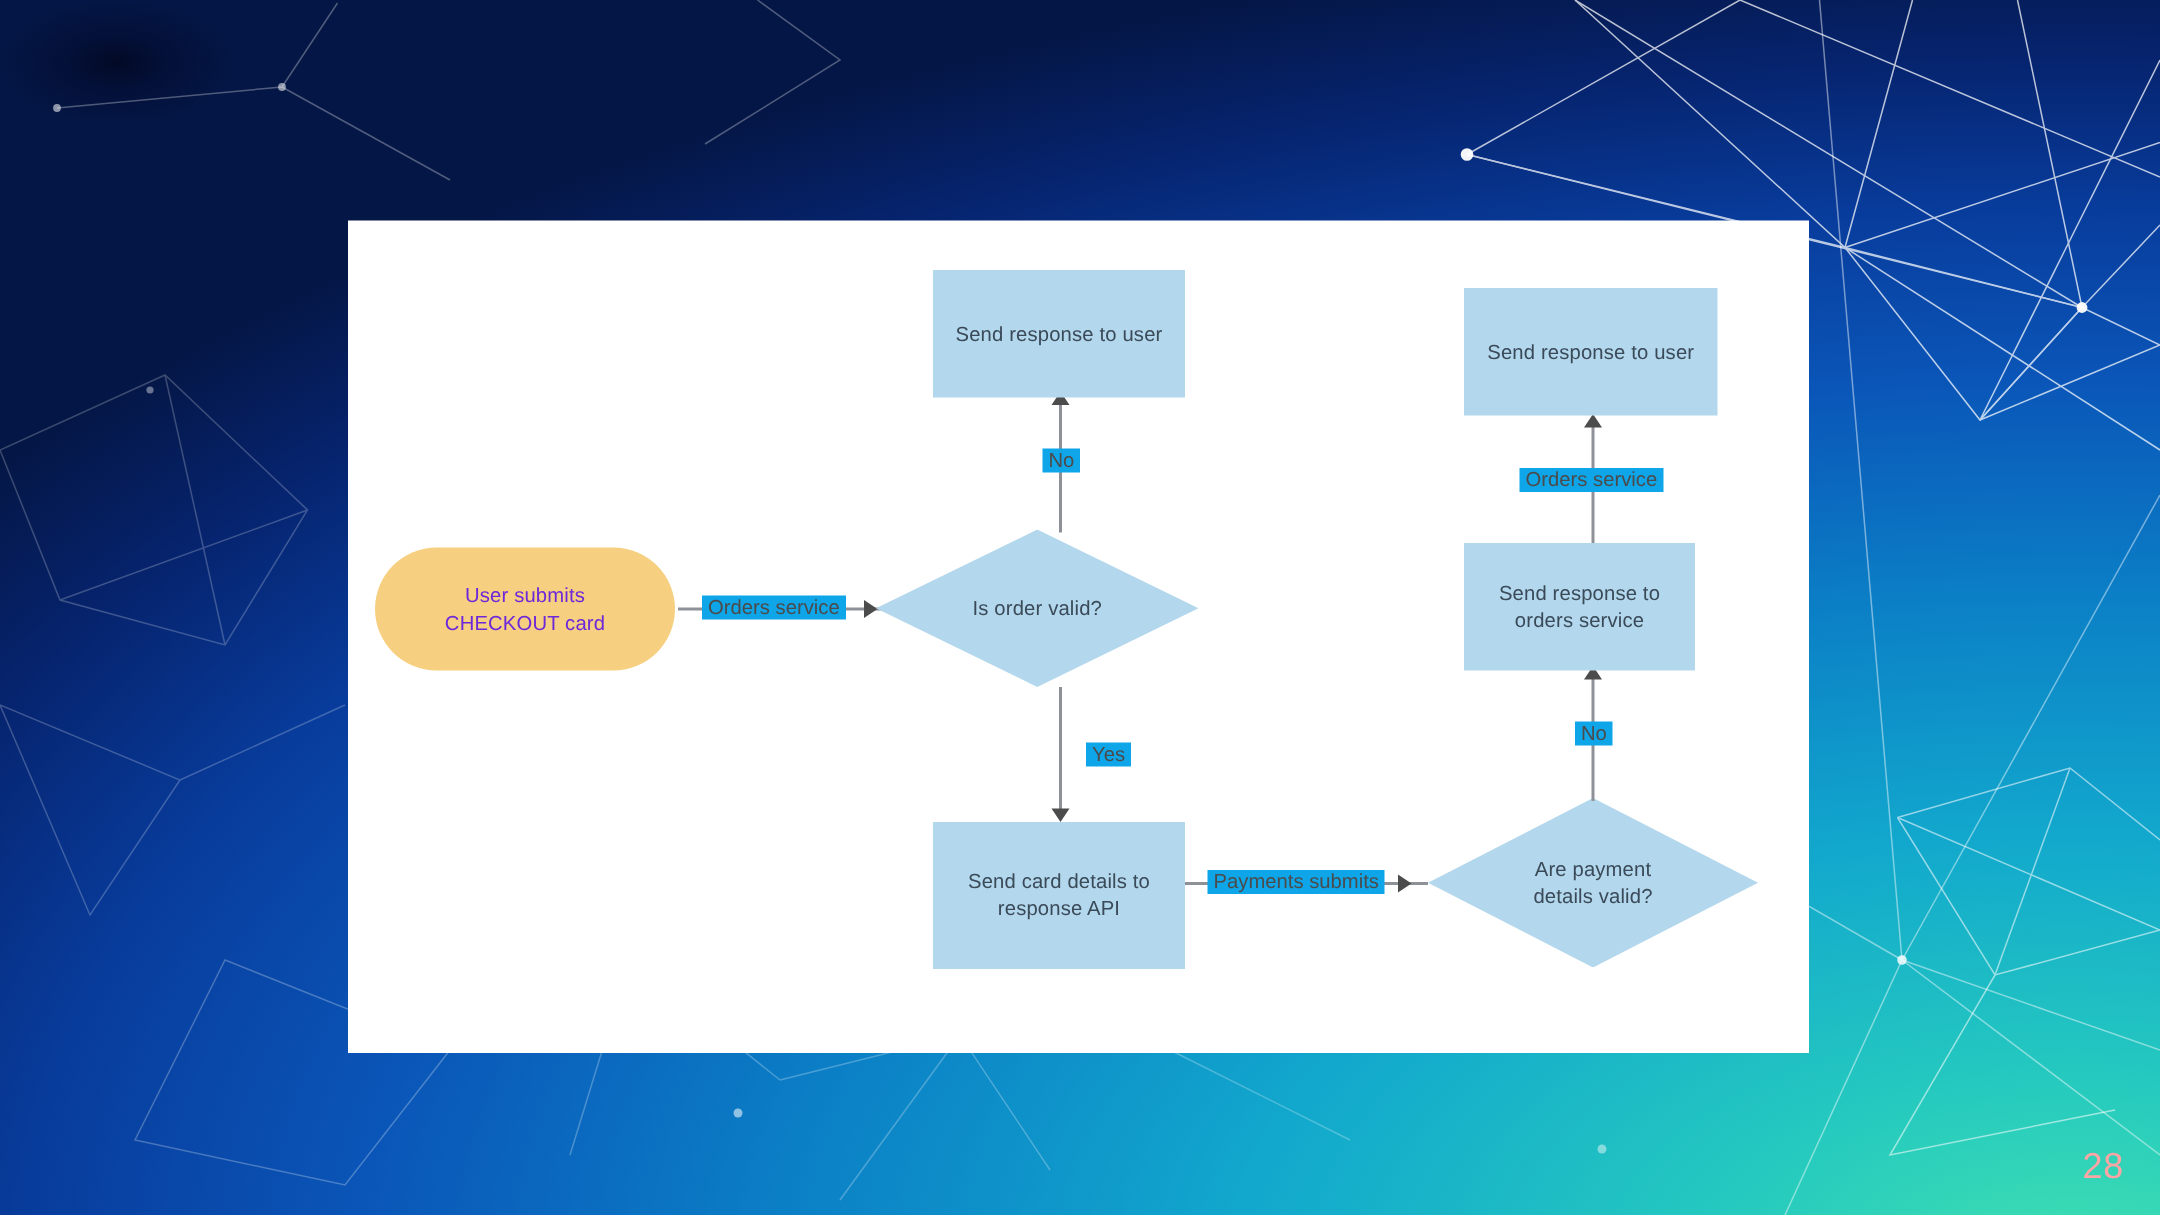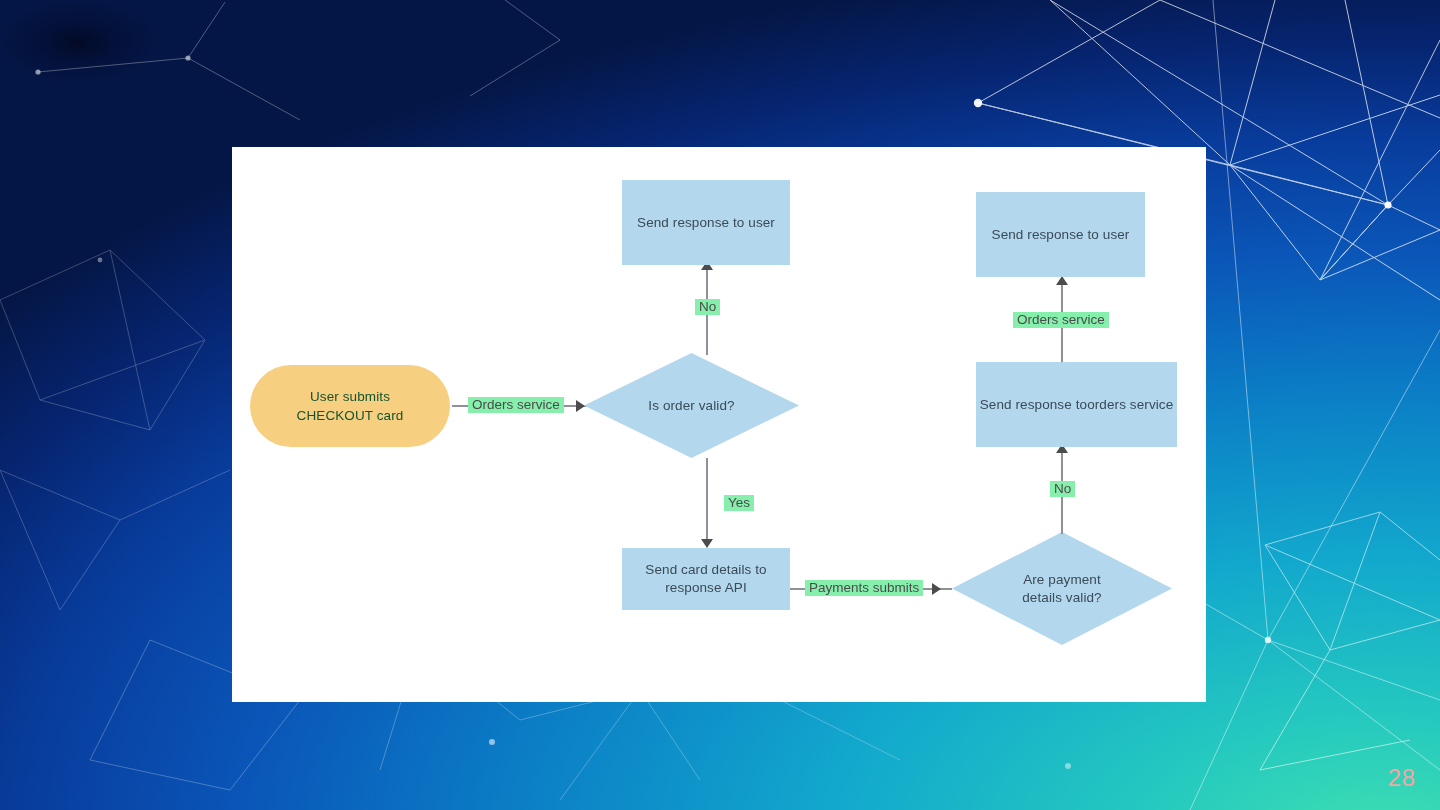--- a/index.html
+++ b/index.html
@@ -28,37 +28,37 @@
     position:absolute;left:232px;top:147px;width:974px;height:555px;
     background:#ffffff;
   }
   
   .node{
     position:absolute;box-sizing:border-box;
     display:flex;align-items:center;justify-content:center;text-align:center;
     color:#3a4a58;font-size:13.5px;line-height:18px;letter-spacing:.1px;
   }
   .node.process{background:#b3d7ec;}
-  .node.terminator{background:#f7cf80;border-radius:44px;color:#14532d;font-size:13.5px;line-height:19px;}
+  .node.terminator{background:#f7cf80;border-radius:44px;color:#6d28d9;font-size:13.5px;line-height:19px;}
   .node.decision{background:transparent;}
   .node.decision .dia{
     position:absolute;inset:0;background:#b3d7ec;
     clip-path:polygon(50% 0%,100% 50%,50% 100%,0% 50%);
   }
   .node.decision .dlabel{position:relative;z-index:2;}
   .edge{position:absolute;background:#8e9197;}
   .edge.v{width:1.6px;}
   .edge.h{height:1.6px;}
   .arrow{position:absolute;width:0;height:0;}
   .arrow.up{border-left:6px solid transparent;border-right:6px solid transparent;border-bottom:9px solid #4c4c4c;}
   .arrow.down{border-left:6px solid transparent;border-right:6px solid transparent;border-top:9px solid #4c4c4c;}
   .arrow.right{border-top:6px solid transparent;border-bottom:6px solid transparent;border-left:9px solid #4c4c4c;}
   .elabel{
     position:absolute;color:#4b4b4b;font-size:13.5px;line-height:16px;
-    background:#86efac;padding:0 4px;white-space:nowrap;
+    background:#0ea5e9;padding:0 4px;white-space:nowrap;
   }
   
   .pageno{
     position:absolute;right:24px;bottom:18px;
     color:#fca5a5;font-size:24px;line-height:28px;letter-spacing:.5px;
   }
 </style>
 </head>
 <body>
 
@@ -161,42 +161,42 @@
     <div class="arrow up" style="left:469px;top:114px;"></div>
 
     <div class="node process" style="left:390px;top:33px;width:168px;height:85px;">
       <span>Send response to user</span>
     </div>
 
     <div class="edge v" style="left:474.2px;top:311px;height:82px;"></div>
     <div class="elabel" style="left:460px;top:348px;margin-left:32px;">Yes</div>
     <div class="arrow down" style="left:469px;top:392px;"></div>
 
-    <div class="node process" style="left:390px;top:401px;width:168px;height:62px;flex-direction:column;">
+    <div class="node process" style="left:390px;top:401px;width:168px;height:98px;flex-direction:column;">
       <span>Send card details to</span>
       <span>response API</span>
     </div>
 
     <div class="edge h" style="left:558px;top:441px;width:162px;"></div>
     <div class="elabel" style="left:573px;top:433px;">Payments submits</div>
     <div class="arrow right" style="left:700px;top:436px;"></div>
 
     <div class="node decision" style="left:720px;top:385px;width:220px;height:113px;justify-content:center;">
       <div class="dia"></div>
       <span class="dlabel" style="display:flex;flex-direction:column;">
         <span>Are payment</span>
         <span>details valid?</span>
       </span>
     </div>
 
     <div class="edge v" style="left:829.2px;top:305px;height:82px;"></div>
     <div class="elabel" style="left:818px;top:334px;">No</div>
     <div class="arrow up" style="left:824px;top:297px;"></div>
 
-    <div class="node process" style="left:744px;top:215px;width:201px;height:85px;flex-direction:row;">
+    <div class="node process" style="left:744px;top:215px;width:154px;height:85px;flex-direction:column;">
       <span>Send response to</span>
       <span>orders service</span>
     </div>
 
     <div class="edge v" style="left:829.2px;top:137px;height:78px;"></div>
     <div class="elabel" style="left:781px;top:165px;">Orders service</div>
     <div class="arrow up" style="left:824px;top:129px;"></div>
 
     <div class="node process" style="left:744px;top:45px;width:169px;height:85px;">
       <span>Send response to user</span>

